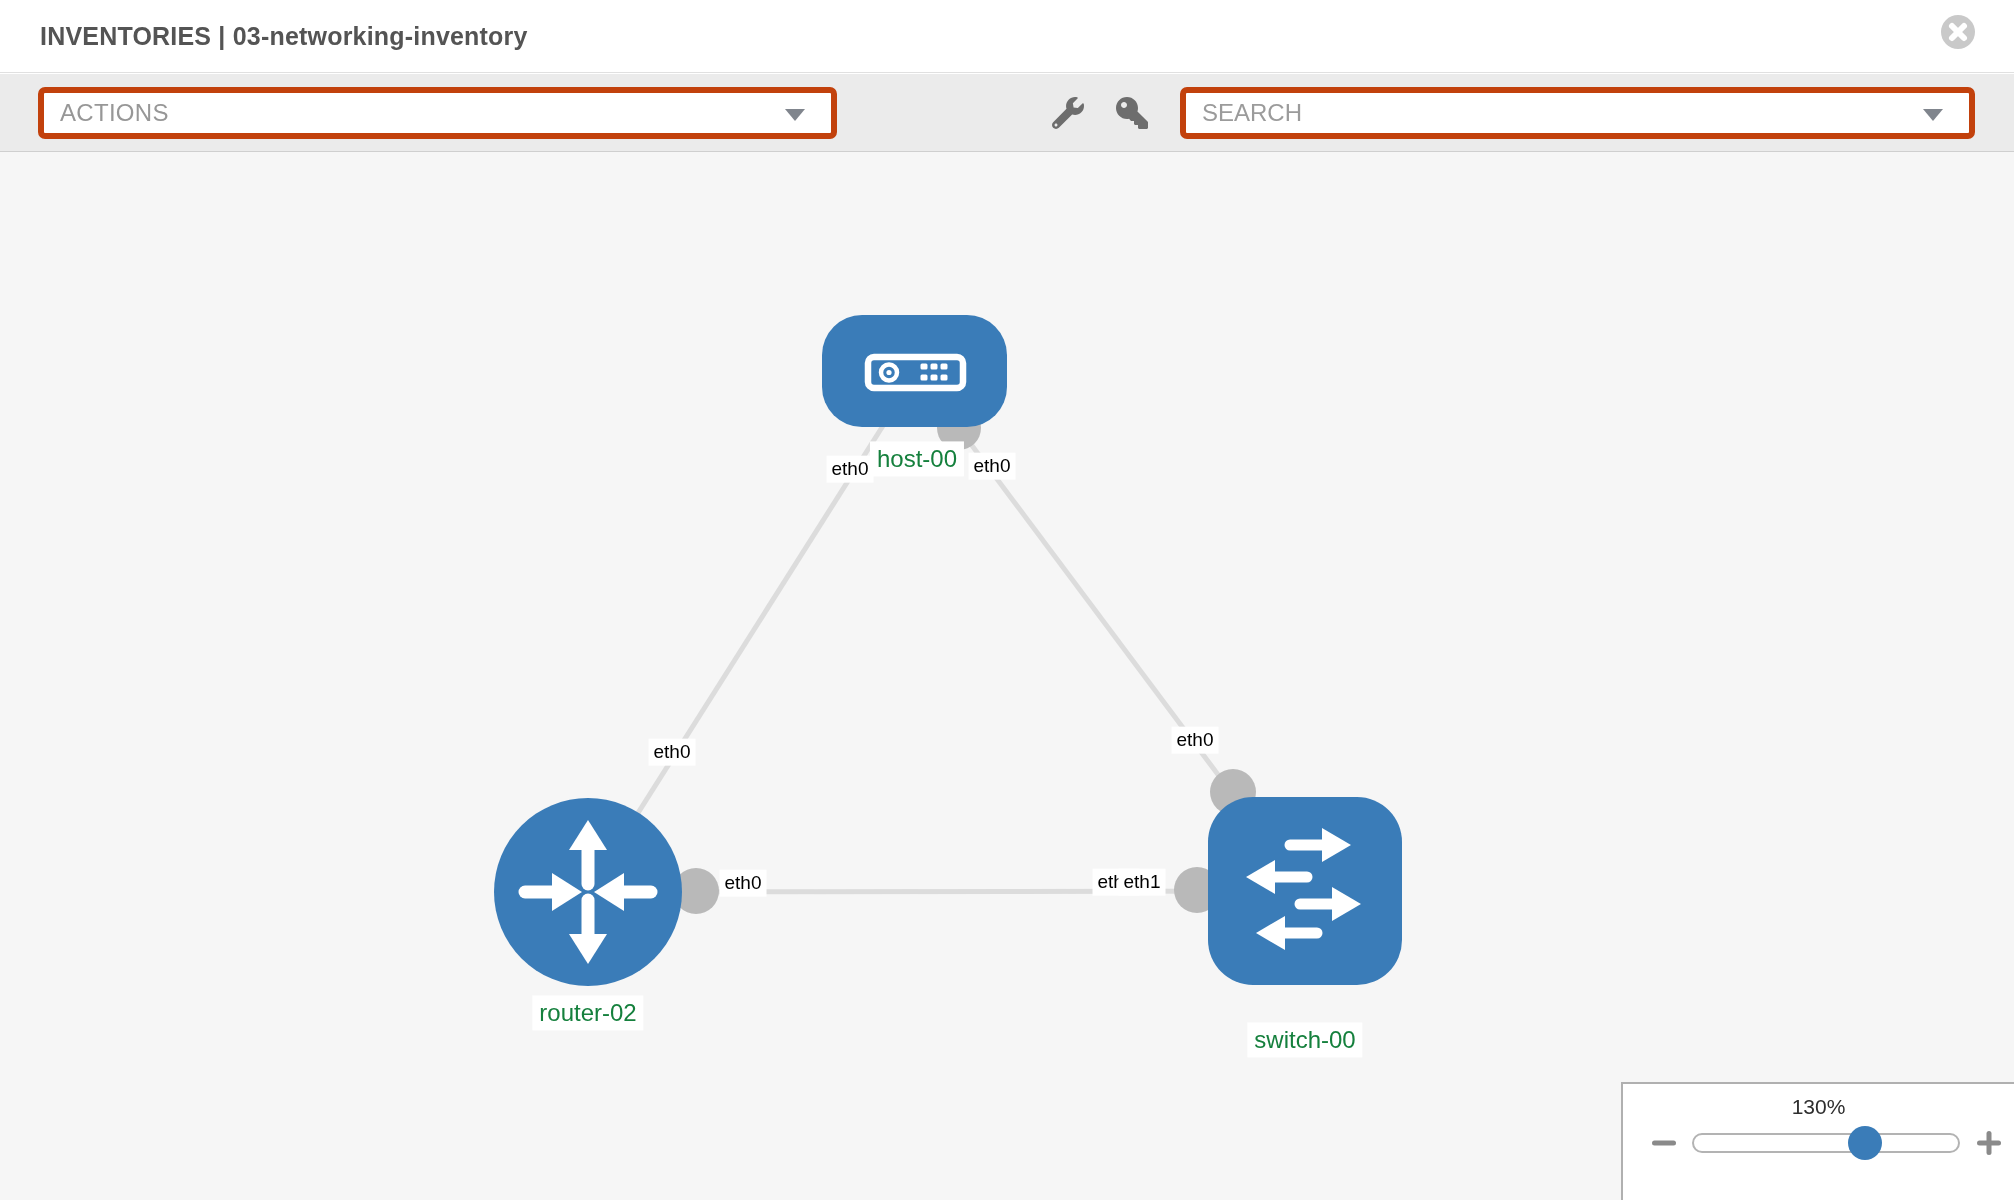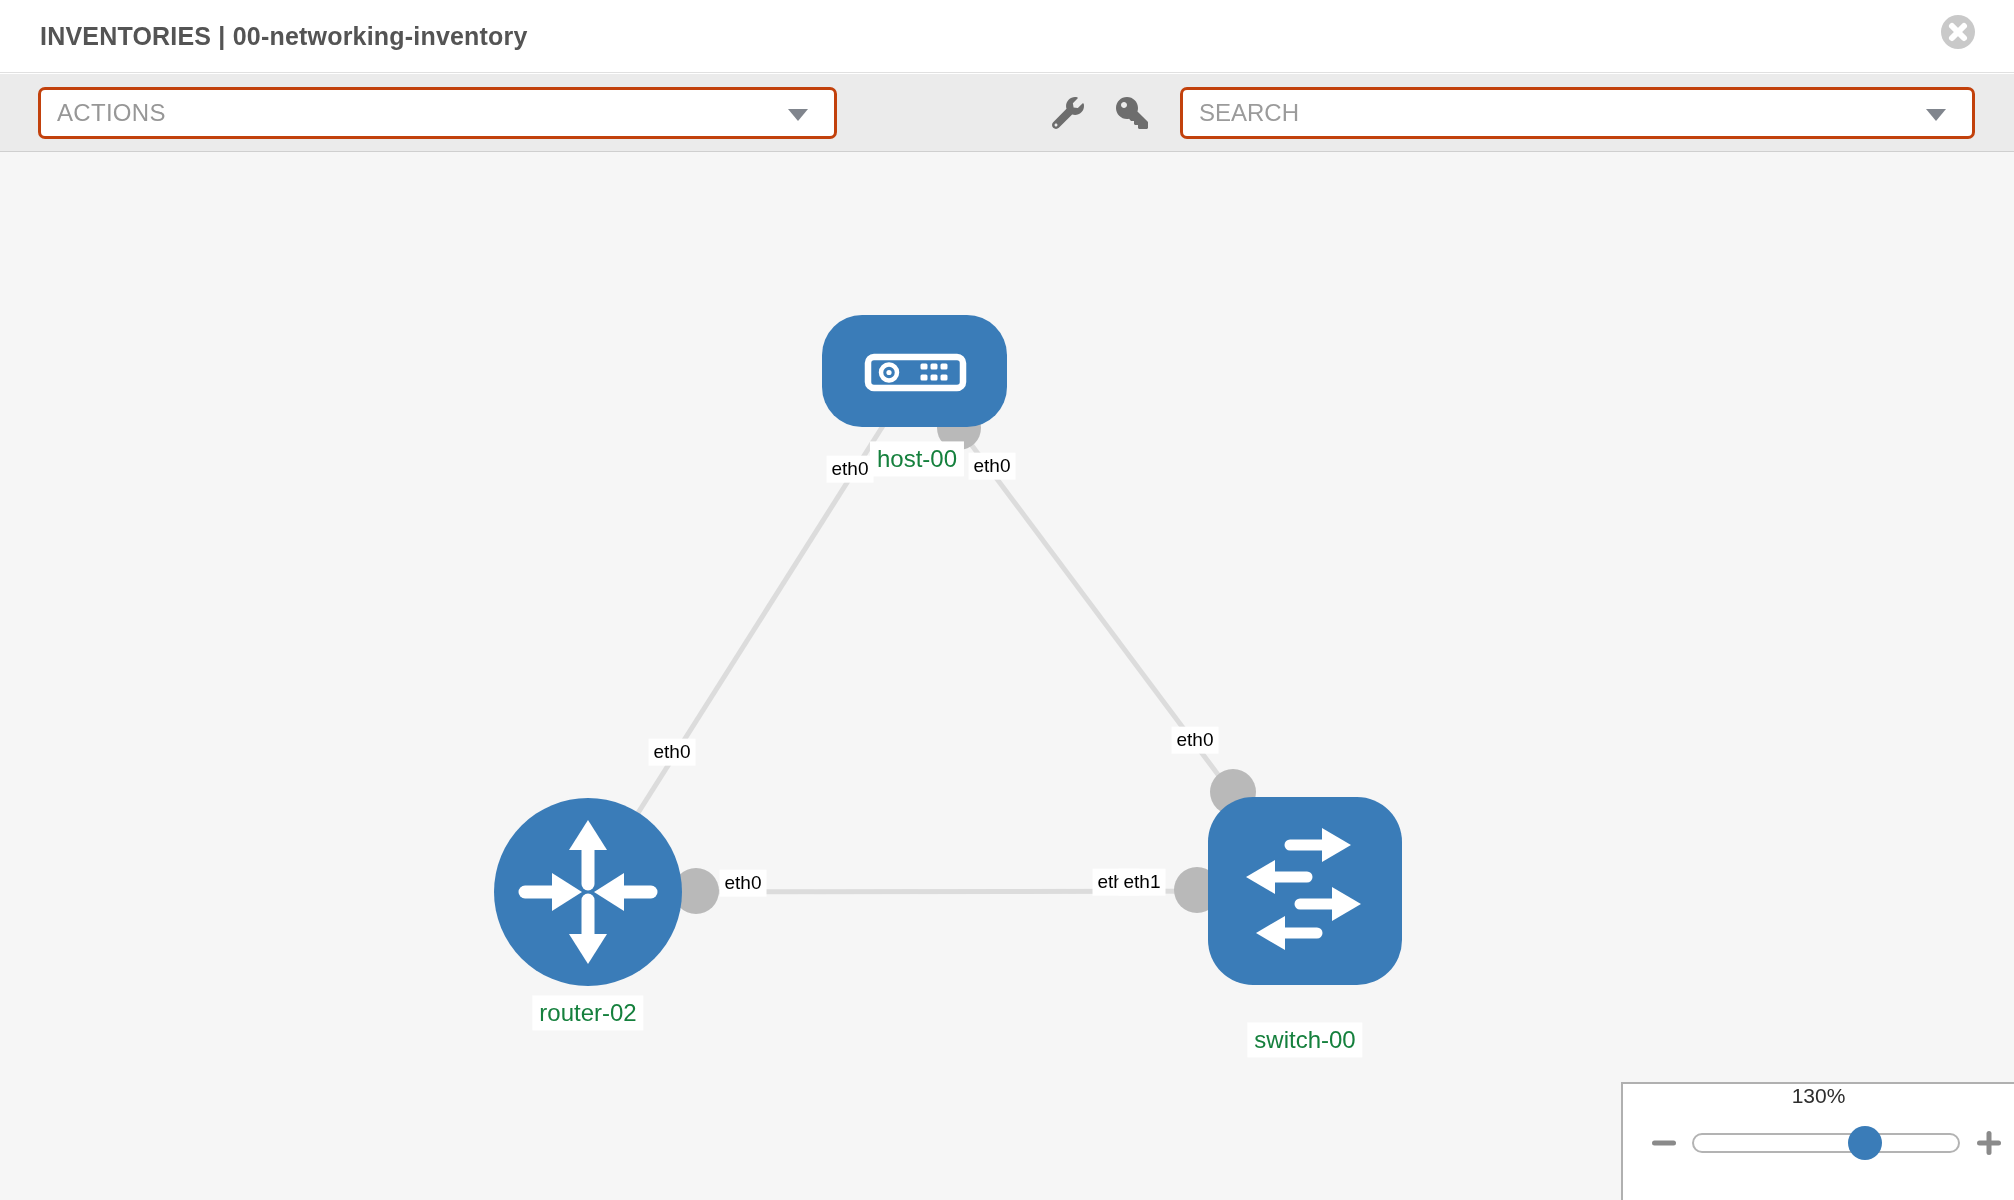--- a/index.html
+++ b/index.html
@@ -11,21 +11,21 @@
               border-bottom:1px solid #e0e0e0; }
   .page-title { position:absolute; left:40px; top:50%; transform:translateY(-50%);
                 font-size:25px; font-weight:bold; color:#545454; letter-spacing:.2px; }
   .close-btn { position:absolute; left:1941px; top:15px; width:34px; height:34px;
                border:none; background:transparent; cursor:pointer; padding:0; }
 
   
   .toolbar { position:absolute; top:74px; left:0; right:0; height:78px; background:#ebebeb;
              border-bottom:1px solid #cfcfcf; }
   .dropdown { position:absolute; top:13px; height:52px; background:#fff;
-              border:3px solid #c2410c; border-radius:7px; cursor:pointer; }
+              border:6px solid #c2410c; border-radius:7px; cursor:pointer; }
   .dd-actions { left:38px;  width:799px; }
   .dd-search  { left:1180px; width:795px; }
   .dd-label { position:absolute; left:16px; top:50%; transform:translateY(-50%);
               font-size:24px; color:#979797; letter-spacing:.3px; }
   .search-input { position:absolute; left:0; top:0; width:100%; height:100%;
                   border:none; outline:none; background:transparent; border-radius:7px;
                   padding:0 60px 0 16px; font-size:24px; color:#1d4ed8;
                   font-family:"Liberation Sans", sans-serif; }
   .search-input::placeholder { color:#9b9b9b; opacity:1; }
   .caret { position:absolute; right:26px; top:50%; margin-top:-4px; width:0; height:0;
@@ -47,37 +47,37 @@
 
   .chip { position:absolute; transform:translate(-50%,-50%); background:#ffffff;
           color:#000000; font-size:19px; line-height:1.3; padding:1px 5px;
           white-space:nowrap; }
   .chip.big { font-size:24px; padding:2px 7px; color:#15803d; }
   .z1 { z-index:1; } .z2 { z-index:2; }
 
   
   .zoom-panel { position:absolute; left:1621px; top:1082px; right:0; bottom:0;
                 background:#fff; border-top:2px solid #b0b0b0; border-left:2px solid #b0b0b0; }
-  .zoom-level { display:block; text-align:center; font-size:21px;
+  .zoom-level { display:block; text-align:center; margin-top:11px; font-size:21px;
                 color:#2e2e2e; }
   .zoom-out-btn, .zoom-in-btn { position:absolute; border:none; background:transparent;
                 padding:0; cursor:pointer; width:28px; height:28px; }
   .zoom-out-btn { left:27px; top:45px; }
   .zoom-in-btn  { left:352px; top:45px; }
   .slider-track { position:absolute; left:69px; top:49px; width:268px; height:20px;
                   background:#fff; border:2px solid #b3b3b3; border-radius:10px;
                   cursor:pointer; }
   .slider-thumb { position:absolute; left:225px; top:42px; width:34px; height:34px;
                   border-radius:50%; background:#3a7cb8; cursor:grab; }
 </style>
 </head>
 <body>
 
 <div class="titlebar">
-  <div class="page-title">INVENTORIES | 00-networking-inventory</div>
+  <div class="page-title">INVENTORIES | 03-networking-inventory</div>
   <button class="close-btn">
     <svg width="34" height="34" viewBox="0 0 34 34">
       <circle cx="17" cy="17" r="17" fill="#c9c9c9"></circle>
       <line x1="11" y1="11" x2="23" y2="23" stroke="#fff" stroke-width="6" stroke-linecap="round"></line>
       <line x1="23" y1="11" x2="11" y2="23" stroke="#fff" stroke-width="6" stroke-linecap="round"></line>
     </svg>
   </button>
 </div>
 
 <div class="toolbar">

